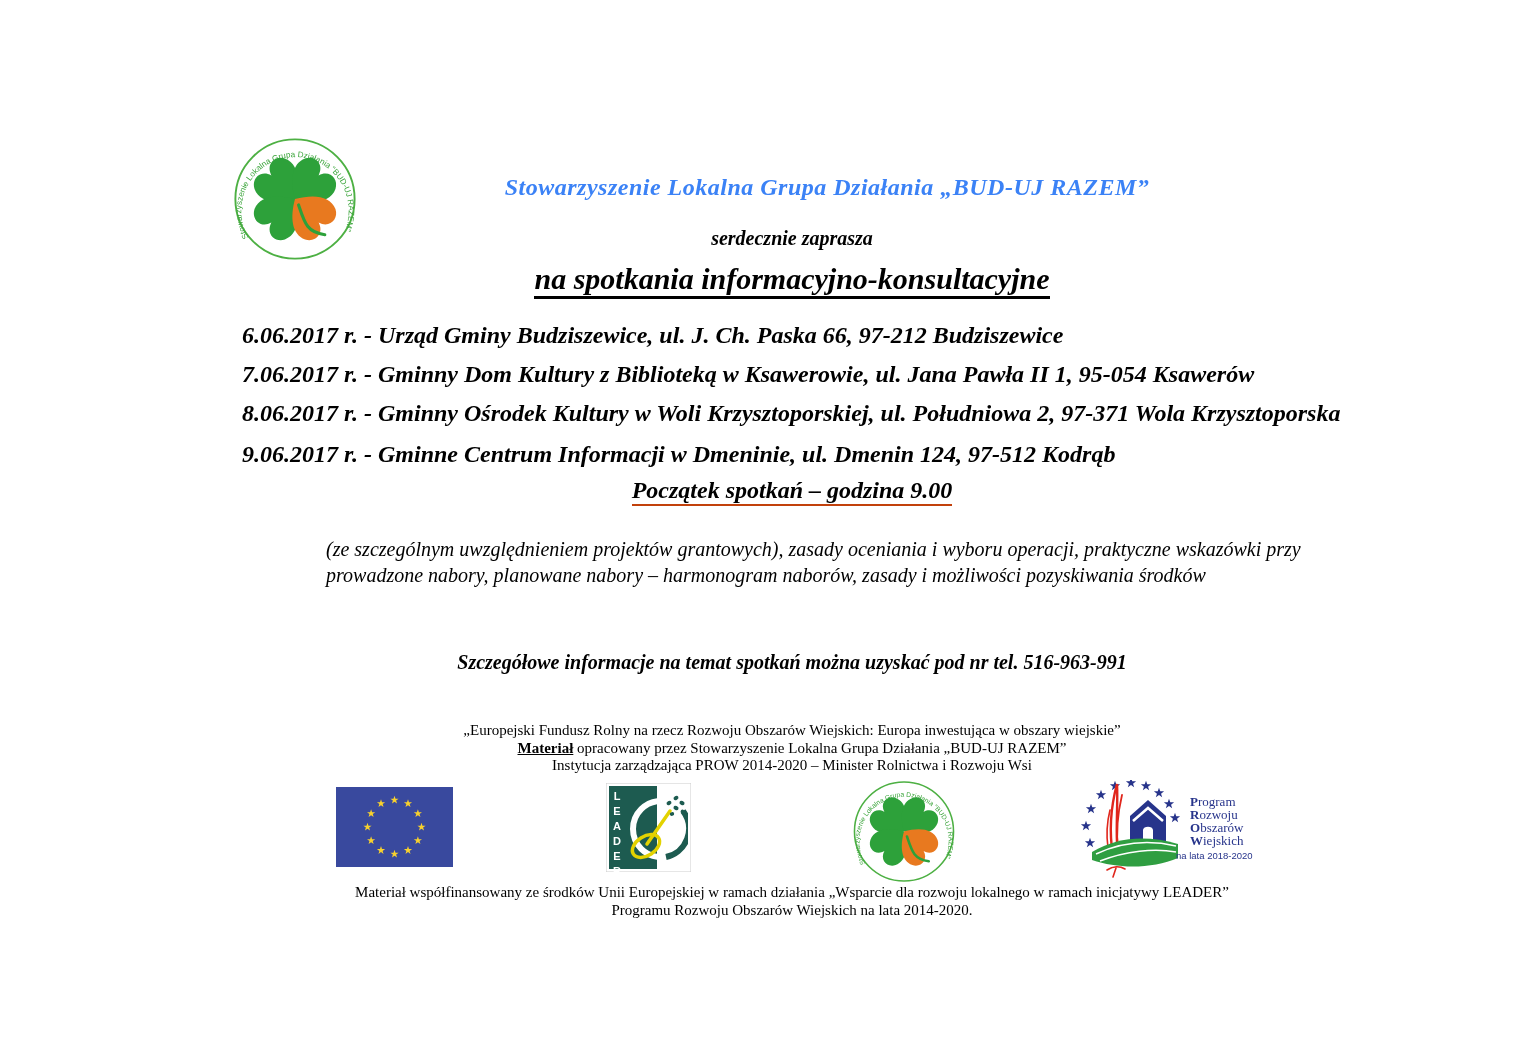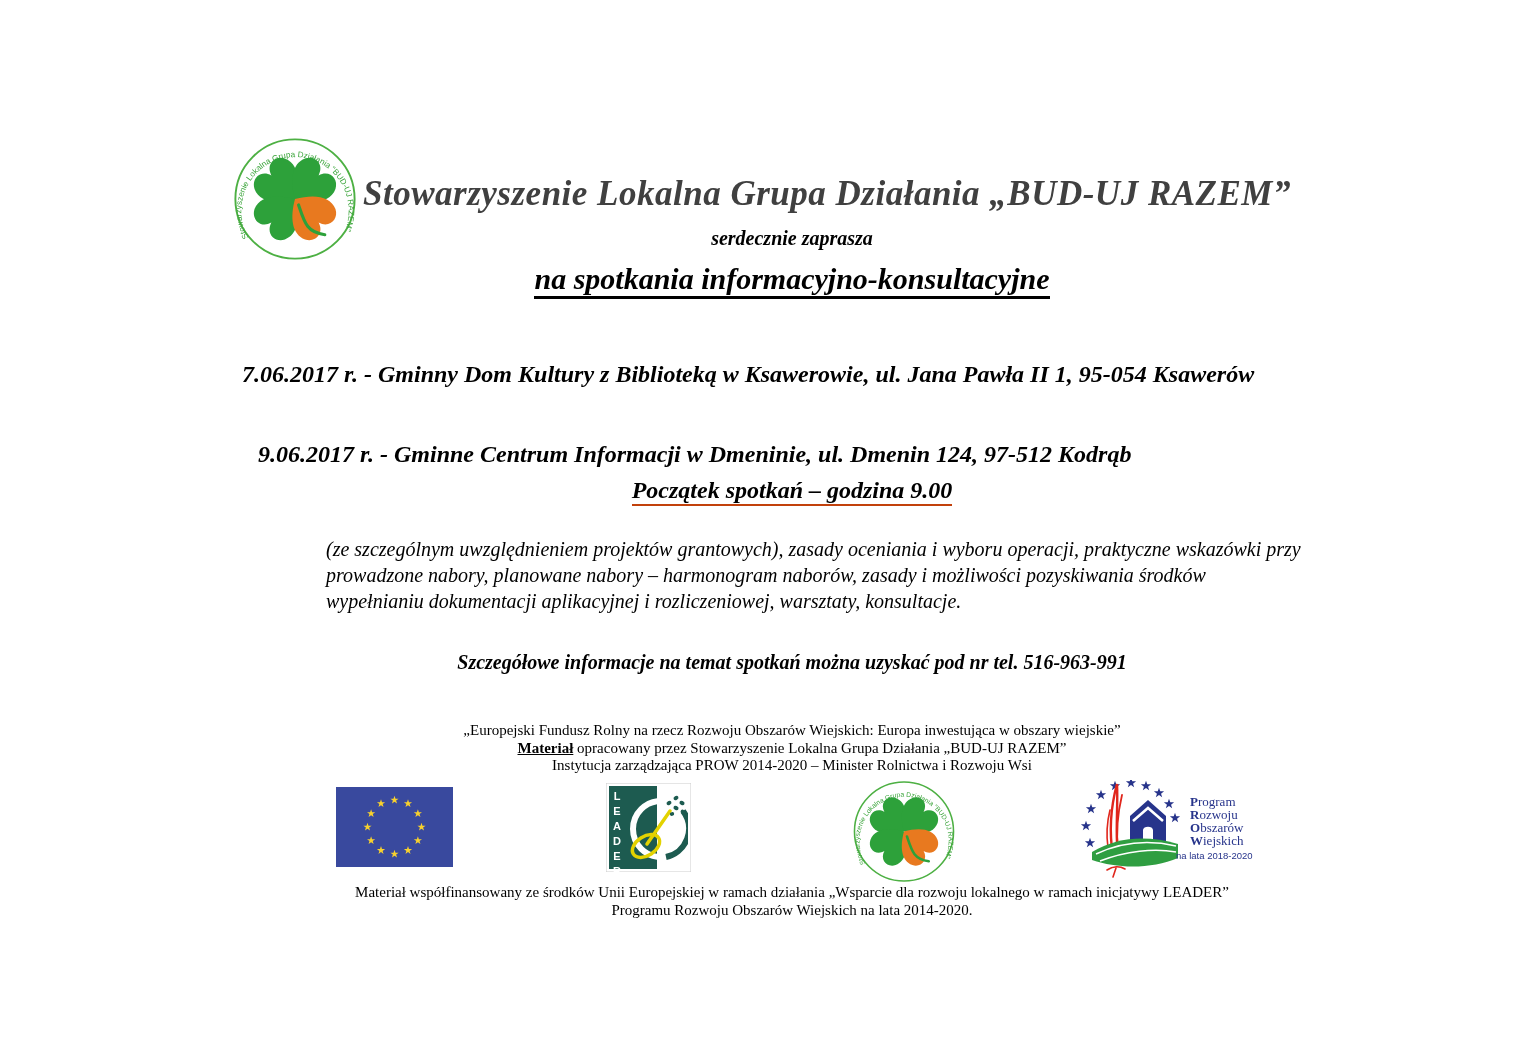--- a/index.html
+++ b/index.html
@@ -4,28 +4,28 @@
 <style>
   html,body { margin:0; padding:0; background:#ffffff; }
   .page {
     position:relative; width:1530px; height:1058px; background:#fff;
     overflow:hidden; font-family:"Liberation Serif", serif; color:#000;
   }
   .cx { position:absolute; left:0; width:1584px; text-align:center; }
 
   .org-title {
     position:absolute; top:174px; left:124px; width:1406px; text-align:center;
-    font-size:35px; font-weight:bold; font-style:italic; color:#404040; letter-spacing:0.5px;
+    font-size:24px; font-weight:bold; font-style:italic; color:#3b82f6; letter-spacing:0.5px;
   }
   .invite { top:227px; font-size:20px; font-weight:bold; font-style:italic; }
   .heading { top:262px; font-size:30px; font-weight:bold; font-style:italic; }
   .heading span { border-bottom:3px solid #000; padding-bottom:1px; }
 
   .meeting { position:absolute; left:242px; width:1230px; font-size:24px; font-weight:bold; font-style:italic; white-space:nowrap; }
-  .m0 { top:322px; } .m1 { top:361px; } .m2 { top:400px; } .m3 { top:441px;margin-left:16px; }
+  .m0 { top:322px; } .m1 { top:361px; } .m2 { top:400px; } .m3 { top:441px; }
 
   .start { top:477px; font-size:24px; font-weight:bold; font-style:italic; }
   .start span { border-bottom:2px solid #c2410c; padding-bottom:1px; }
 
   .topics { position:absolute; left:242px; top:536px; width:1130px; font-size:20px; font-style:italic; line-height:26px; }
   .topics .lbl { color:#3cb043; font-weight:bold; }
   .topics .cont { padding-left:84px; }
 
   .contact { top:651px; font-size:20px; font-weight:bold; font-style:italic; }
 
@@ -78,31 +78,32 @@
       <path d="M55,57 C60,72 62,80 77,82" fill="none" stroke="#2da13a" stroke-width="2.6" stroke-linecap="round"></path>
     </svg>
   </div>
 
   <div class="org-title">Stowarzyszenie Lokalna Grupa Działania „BUD-UJ RAZEM”</div>
   <div class="cx invite">serdecznie zaprasza</div>
   <div class="cx heading">
     <span>na spotkania informacyjno-konsultacyjne</span>
   </div>
 
+  <div class="meeting m0">6.06.2017 r. -  Urząd Gminy Budziszewice, ul. J. Ch. Paska 66, 97-212 Budziszewice</div>
   <div class="meeting m1">7.06.2017 r.  - Gminny Dom Kultury z Biblioteką w Ksawerowie, ul. Jana Pawła II 1, 95-054 Ksawerów</div>
+  <div class="meeting m2">8.06.2017 r. - Gminny Ośrodek Kultury w Woli Krzysztoporskiej, ul. Południowa 2, 97-371 Wola Krzysztoporska</div>
   <div class="meeting m3">9.06.2017 r. - Gminne Centrum Informacji w Dmeninie, ul. Dmenin 124, 97-512 Kodrąb</div>
 
   <div class="cx start">
     <span>Początek spotkań – godzina 9.00</span>
   </div>
 
   <div class="topics">
     <div class="cont">(ze szczególnym uwzględnieniem projektów grantowych), zasady oceniania i wyboru operacji, praktyczne wskazówki przy</div>
     <div class="cont">prowadzone nabory, planowane nabory – harmonogram naborów, zasady i możliwości pozyskiwania środków</div>
-    <div class="cont">wypełnianiu dokumentacji aplikacyjnej i  rozliczeniowej, warsztaty, konsultacje.</div>
   </div>
 
   <div class="cx contact">Szczegółowe informacje na temat spotkań można uzyskać pod nr tel. 516-963-991</div>
 
   <div class="cx funding">
     <div>„Europejski Fundusz Rolny na rzecz Rozwoju Obszarów Wiejskich: Europa inwestująca w obszary wiejskie”</div>
     <div>
       <span class="b">Materiał</span><span> opracowany przez Stowarzyszenie Lokalna Grupa Działania „BUD-UJ RAZEM”</span>
     </div>
     <div>Instytucja zarządzająca PROW 2014-2020 – Minister Rolnictwa i Rozwoju Wsi</div>

